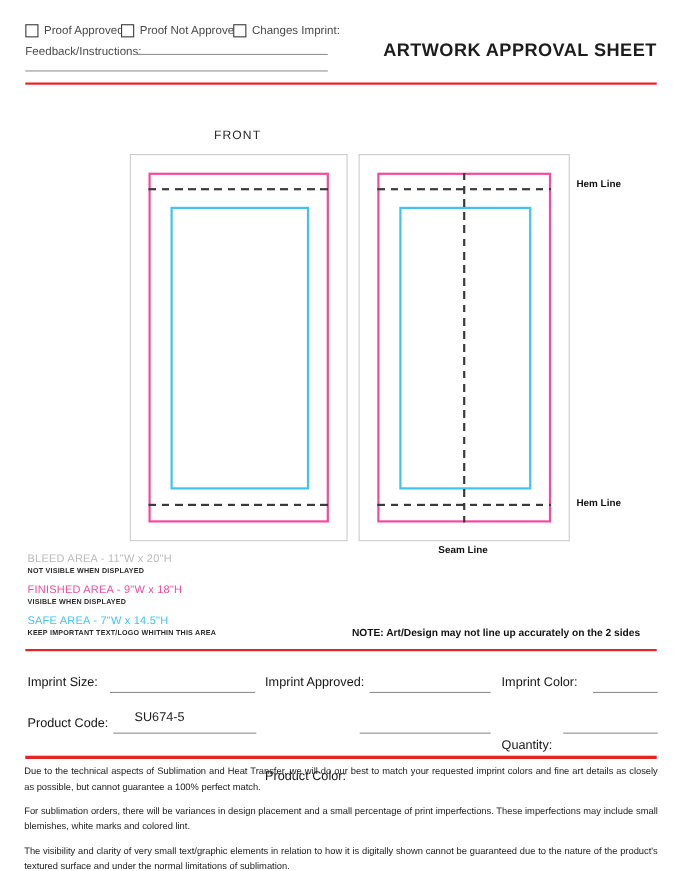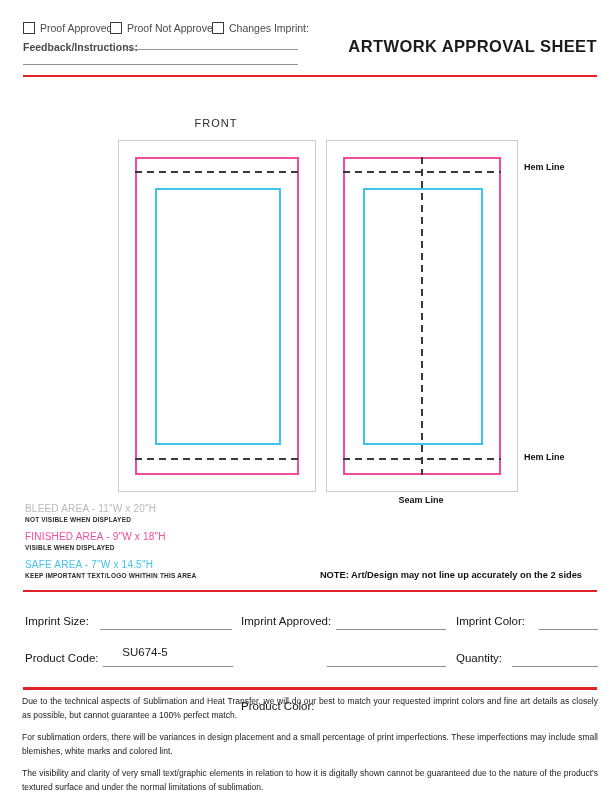--- a/index.html
+++ b/index.html
@@ -5,21 +5,21 @@
   html,body{margin:0;padding:0;background:#fff;}
   .sheet{
     position:relative;width:612px;height:792px;background:#ffffff;
     font-family:"Liberation Sans", sans-serif;color:#1f1f1f;overflow:hidden;
   }
   .abs{position:absolute;}
   
   .cb-group{position:absolute;top:22px;display:flex;align-items:center;gap:5px;}
   .checkbox{width:10px;height:10px;border:1.6px solid #3a3a3a;background:#fff;flex:0 0 auto;}
   .cb-label{font-size:10.5px;color:#4a4a4a;white-space:nowrap;}
-  .feedback-label{left:23px;top:41px;font-size:10.5px;color:#4a4a4a;font-weight:bold;}
+  .feedback-label{left:23px;top:41px;font-size:10.5px;color:#4a4a4a;}
   .gray-line{border-top:1px solid #949494;height:0;}
   .title{right:15px;top:37px;width:420px;text-align:right;font-size:16.5px;font-weight:700;
          color:#1c1c1c;letter-spacing:.4px;}
   .red-rule{left:23px;width:574px;height:2.5px;background:#e42527;}
   
   .panel{border:1px solid #cccccc;background:#fff;}
   .panel-label{top:117px;text-align:center;font-size:11px;letter-spacing:1px;color:#2b2b2b;}
   .finished-rect{position:absolute;left:16px;top:16px;right:16px;bottom:16px;border:2px solid #f24b9c;}
   .safe-rect{position:absolute;left:36px;top:47px;right:34px;bottom:46px;border:2px solid #41c3f0;}
   .dash-h{position:absolute;left:16px;right:16px;height:2px;
@@ -117,21 +117,21 @@
   <div class="abs field-label" style="left:456px;top:615px;">Imprint Color:</div>
   <div class="abs field-line" style="left:539px;top:629px;width:59px;"></div>
 
   <div class="abs field-label" style="left:25px;top:652px;">Product Code:</div>
   <div class="abs field-value" style="left:85px;top:646px;width:120px;">SU674-5</div>
   <div class="abs field-line" style="left:103px;top:666px;width:130px;"></div>
 
   <div class="abs field-label" style="left:241px;top:652px;margin-top:48px;">Product Color:</div>
   <div class="abs field-line" style="left:327px;top:666px;width:119px;"></div>
 
-  <div class="abs field-label" style="left:456px;top:652px;">Quantity:</div>
+  <div class="abs field-label" style="left:456px;top:672px;">Quantity:</div>
   <div class="abs field-line" style="left:512px;top:666px;width:86px;"></div>
 
   <div class="abs red-rule" style="top:687px;"></div>
 
   <div class="abs disclaimer">
     <p>Due to the technical aspects of Sublimation and Heat Transfer, we will do our best to match your requested imprint colors and fine art details as closely as possible, but cannot guarantee a 100% perfect match.</p>
     <p>For sublimation orders, there will be variances in design placement and a small percentage of print imperfections. These imperfections may include small blemishes, white marks and colored lint.</p>
     <p>The visibility and clarity of very small text/graphic elements in relation to how it is digitally shown cannot be guaranteed due to the nature of the product's textured surface and under the normal limitations of sublimation.</p>
   </div>
 

